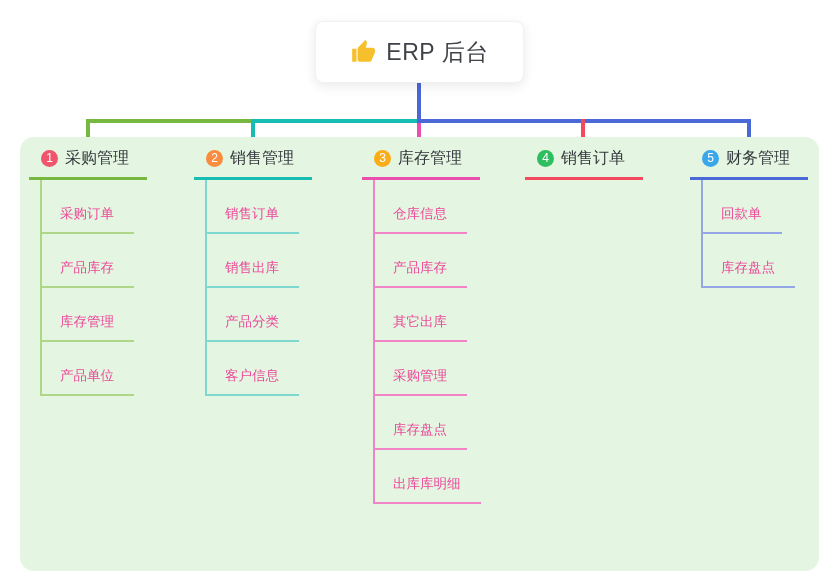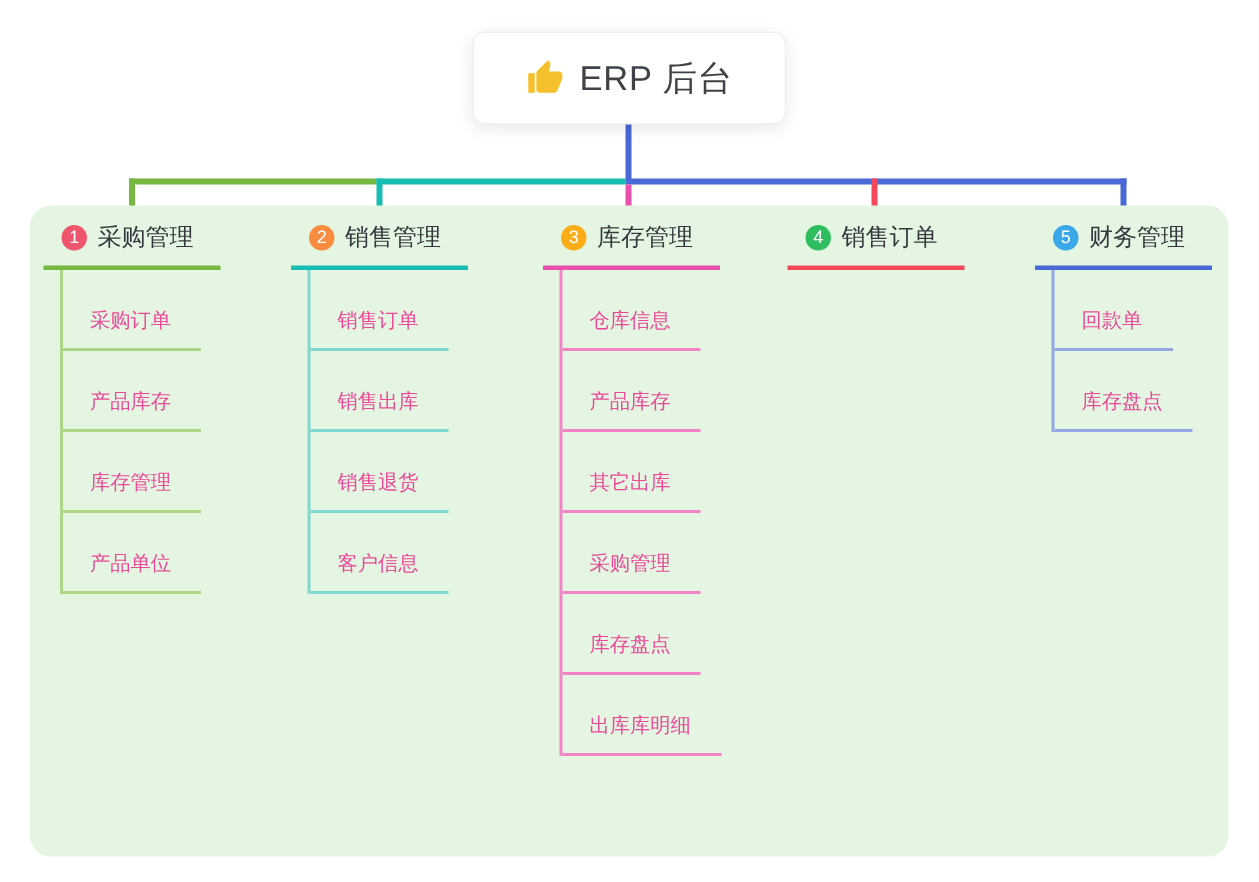--- a/index.html
+++ b/index.html
@@ -116,21 +116,21 @@
       <span class="branch-title">销售管理</span>
     </div>
     <ul class="branch-items">
           <li class="branch-item">
             <span class="item-label">销售订单</span>
           </li>
           <li class="branch-item">
             <span class="item-label">销售出库</span>
           </li>
           <li class="branch-item">
-            <span class="item-label">销售退货</span>
+            <span class="item-label">产品分类</span>
           </li>
           <li class="branch-item">
             <span class="item-label">客户信息</span>
           </li>
         </ul>
   </div>
 
   <div class="branch" style="left: 362px; --main: #ea4fad; --light: #f283c6; --badge: #fbad18;">
     <div class="branch-header">
       <span class="badge">3</span>

